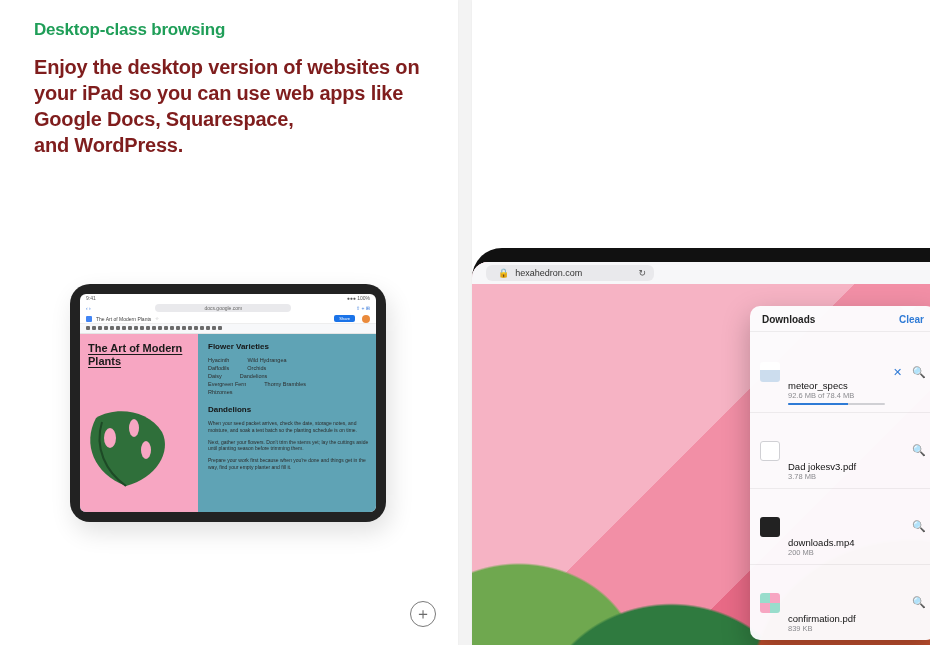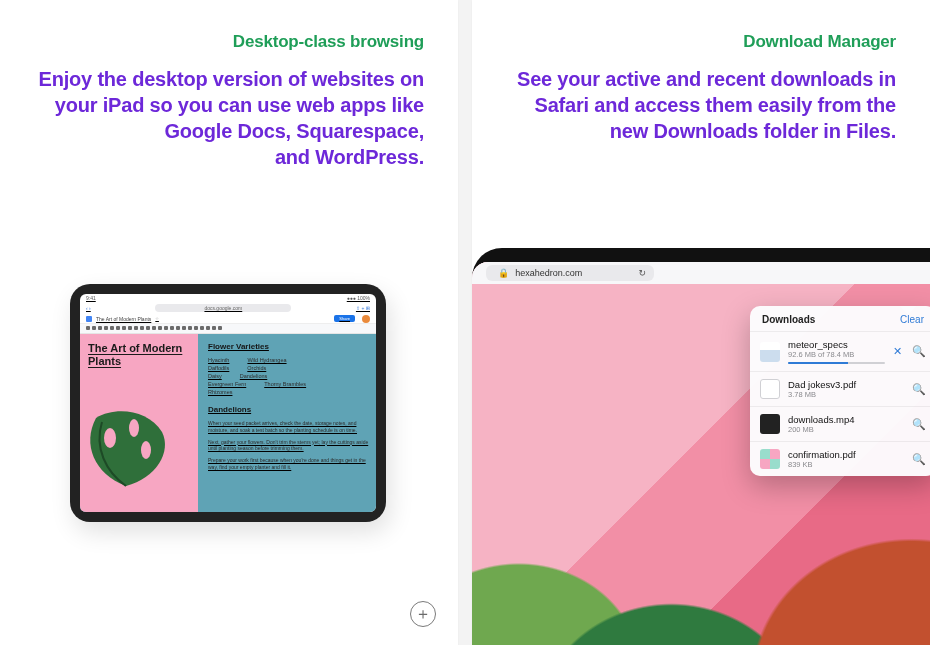--- a/index.html
+++ b/index.html
@@ -14,30 +14,30 @@
     padding: 0;
   }
   .card {
     background: #fff;
     width: 458px;
     height: 645px;
     position: relative;
     overflow: hidden;
     box-shadow: 0 1px 2px rgba(0,0,0,0.04);
   }
-  .card-pad { padding: 32px 34px 0 34px; text-align: right; }
+  .card-pad { padding: 20px 34px 0 34px; }
   .feature-title {
     color: #1f9e58;
     font-size: 17px;
     font-weight: 700;
     letter-spacing: -0.2px;
     margin-bottom: 14px;
   }
   .feature-body {
-    color: #6d28d9;
+    color: #7f1d1d;
     font-size: 20px;
     font-weight: 600;
     line-height: 1.3;
     letter-spacing: -0.2px;
   }
   .plus-btn {
     position: absolute;
     right: 22px;
     bottom: 18px;
     width: 26px;
@@ -57,21 +57,20 @@
   .ipad-left {
     position: absolute;
     left: 70px;
     top: 284px;
     width: 316px;
     height: 238px;
     background: #222;
     border-radius: 20px;
     box-shadow: 4px 10px 24px rgba(0,0,0,0.12);
     padding: 10px;
-    text-decoration: underline;
   }
   .ipad-left .screen {
     width: 100%;
     height: 100%;
     background: #fff;
     border-radius: 6px;
     overflow: hidden;
     font-size: 6px;
     color: #333;
     display: flex;
@@ -225,34 +224,34 @@
     top:-6px; right:22px;
     width:12px;height:12px;
     background:rgba(252,252,254,0.97);
     transform:rotate(45deg);
   }
   .popover .hdr {
     display:flex; justify-content:space-between;
     padding:8px 12px 6px 12px;
     font-weight:600;
   }
-  .popover .hdr .clear { color:#2f7bd6; font-weight:400; cursor:pointer;}
+  .popover .hdr .clear { color:#2f7bd6; font-weight:700; cursor:pointer;}
   .popover .row {
     display:flex; align-items:center; gap:8px;
     padding:7px 10px;
     border-top:1px solid rgba(0,0,0,0.06);
     position:relative;
   }
   .popover .thumb {
     width:20px;height:20px;border-radius:3px;background:#f0f0f2;
     display:flex;align-items:center;justify-content:center;
     font-size:8px;color:#777;
     flex-shrink:0;
   }
-  .popover .txt { flex:1; min-width:0; }
+  .popover .txt { flex:1; min-width:0;margin-top:41px; }
   .popover .name { font-size:9.5px;color:#111;white-space:nowrap;overflow:hidden;text-overflow:ellipsis;}
   .popover .meta { font-size:7.5px;color:#8a8a8e;}
   .popover .actions { display:flex; gap:10px; color:#2f7bd6; font-size:11px;}
   .popover .mag { color:#2f7bd6; font-size:11px;}
   .progress { height:2px;background:#d0d0d4;border-radius:2px;margin-top:3px;overflow:hidden;}
   .progress > i { display:block;height:100%;background:#2f7bd6;width:62%;}
   .thumb.img1 { background:linear-gradient(#fff 40%,#cde 40%); }
   .thumb.doc { background:#fff;border:1px solid #d0d0d4; }
   .thumb.vid { background:#222; }
   .thumb.conf { background:conic-gradient(#f7a6c2 0 25%,#9dc 0 50%,#f7a6c2 0 75%,#9dc 0); }
@@ -351,24 +350,20 @@
       </div>
     </div>
   </div>
 
   <div class="plus-btn">
     <span>＋</span>
   </div>
 </div>
 
 <div class="card">
-  <div class="card-pad">
-    <div class="feature-title">Download Manager</div>
-    <div class="feature-body">See your active and recent downloads in Safari and access them easily from the new Downloads folder in Files.</div>
-  </div>
 
   <div class="ipad-right">
     <div class="screen2">
       <div class="paper-bg"></div>
 
       <div class="statusbar2">
         <span class="urlpill">
           <span>🔒</span>
           <span>hexahedron.com</span>
           <span class="reload">↻</span>

